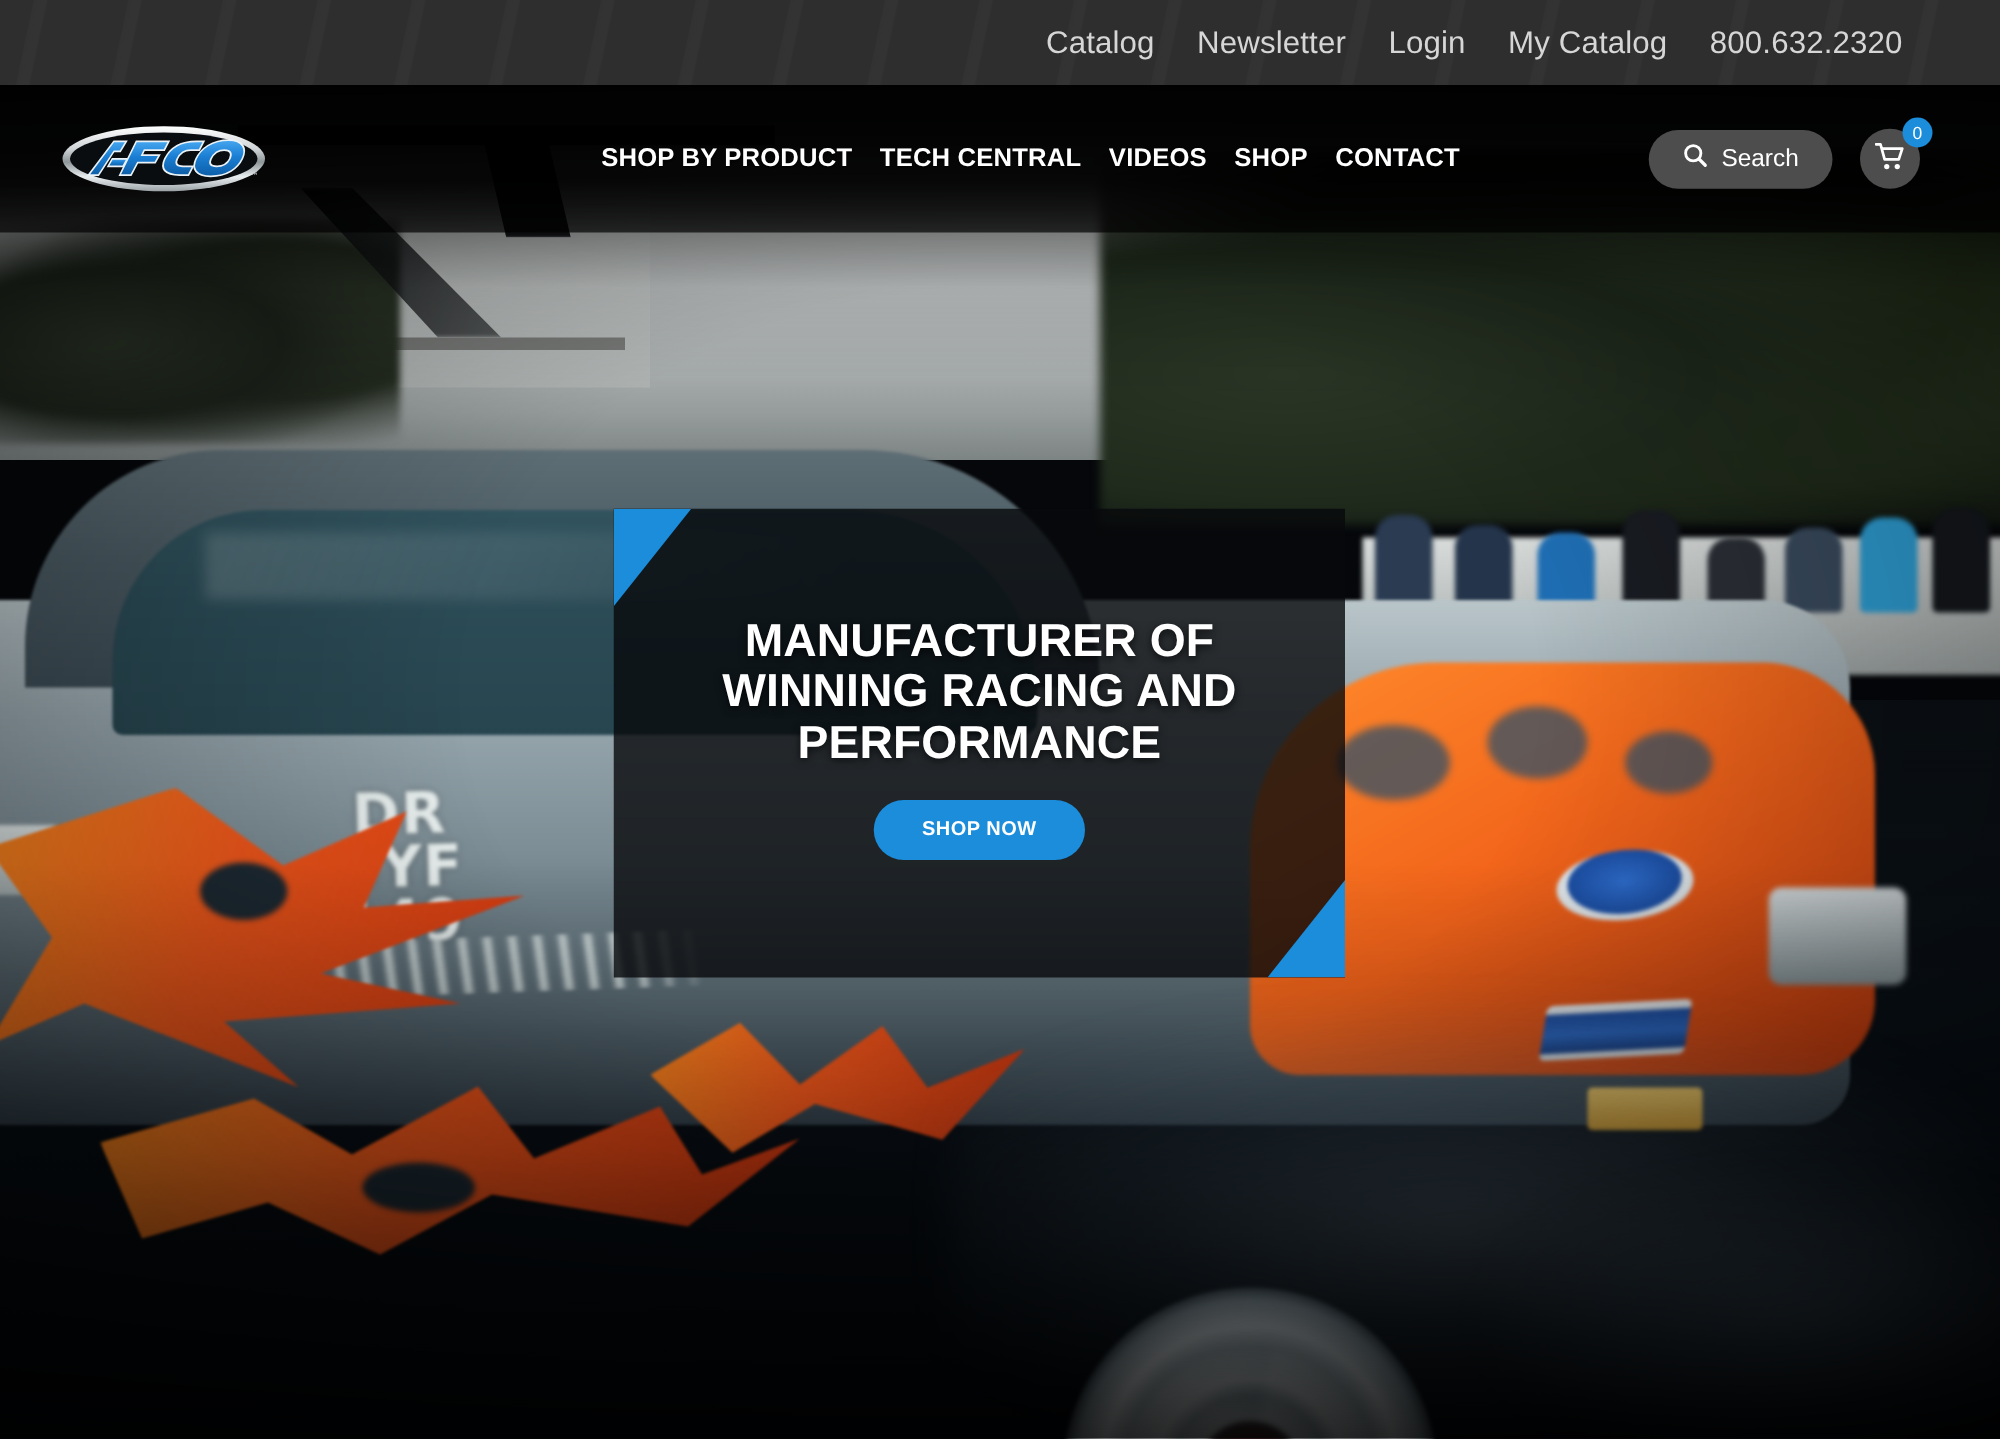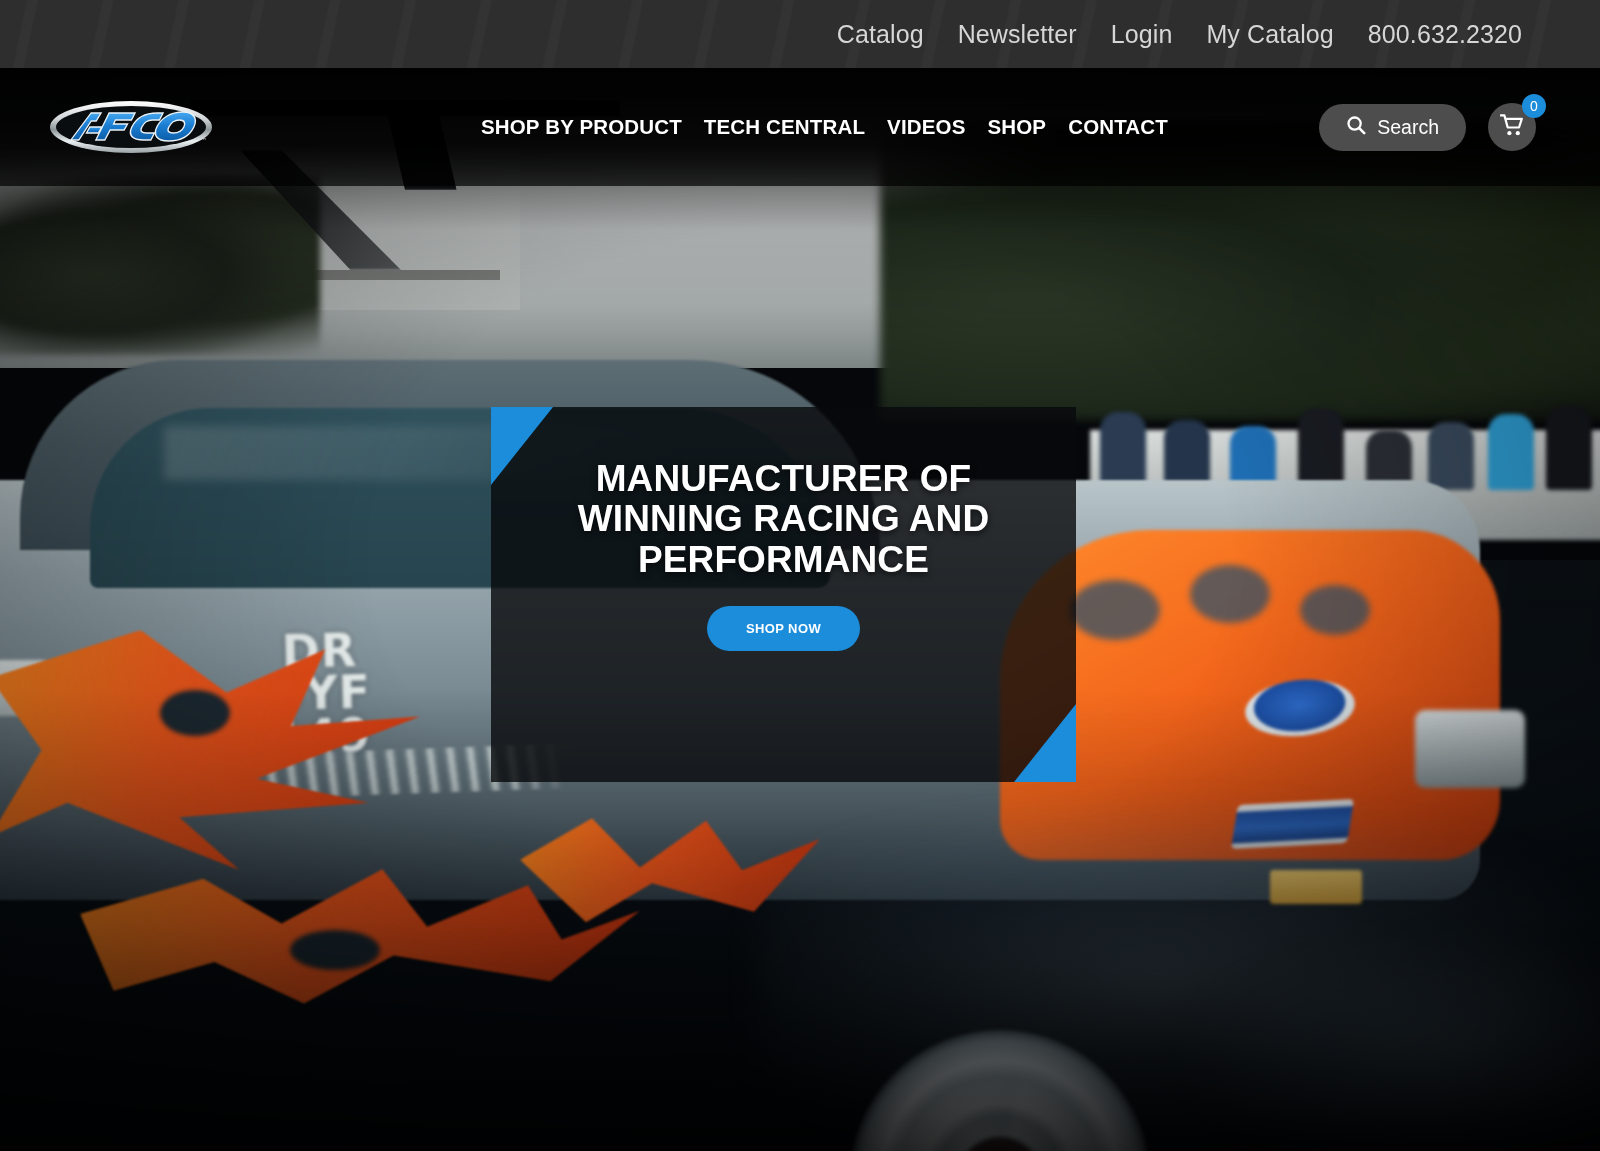--- a/index.html
+++ b/index.html
@@ -362,35 +362,36 @@
     text-align: center;
   }
   .hero-title {
     color: #fff;
     font-size: 37px;
     font-weight: 700;
     line-height: 1.09;
     letter-spacing: .1px;
     text-shadow: 0 2px 7px rgba(0,0,0,.75);
     margin-bottom: 26px;
+    margin-top: 34px;
   }
   .hero-sub {
     color: #fff;
     font-size: 22.5px;
     font-weight: 700;
     line-height: 1.18;
     letter-spacing: .1px;
     text-shadow: 0 2px 6px rgba(0,0,0,.7);
     margin-bottom: 33px;
   }
   .shop-now {
     display: inline-block;
     background: #1b8ddb;
     color: #fff;
-    font-size: 13px;
+    font-size: 16px;
     font-weight: 700;
     letter-spacing: .4px;
     text-decoration: none;
     padding: 15px 39px;
     border-radius: 26px;
     border: none;
     cursor: pointer;
     font-family: "Liberation Sans", sans-serif;
   }
 </style>

